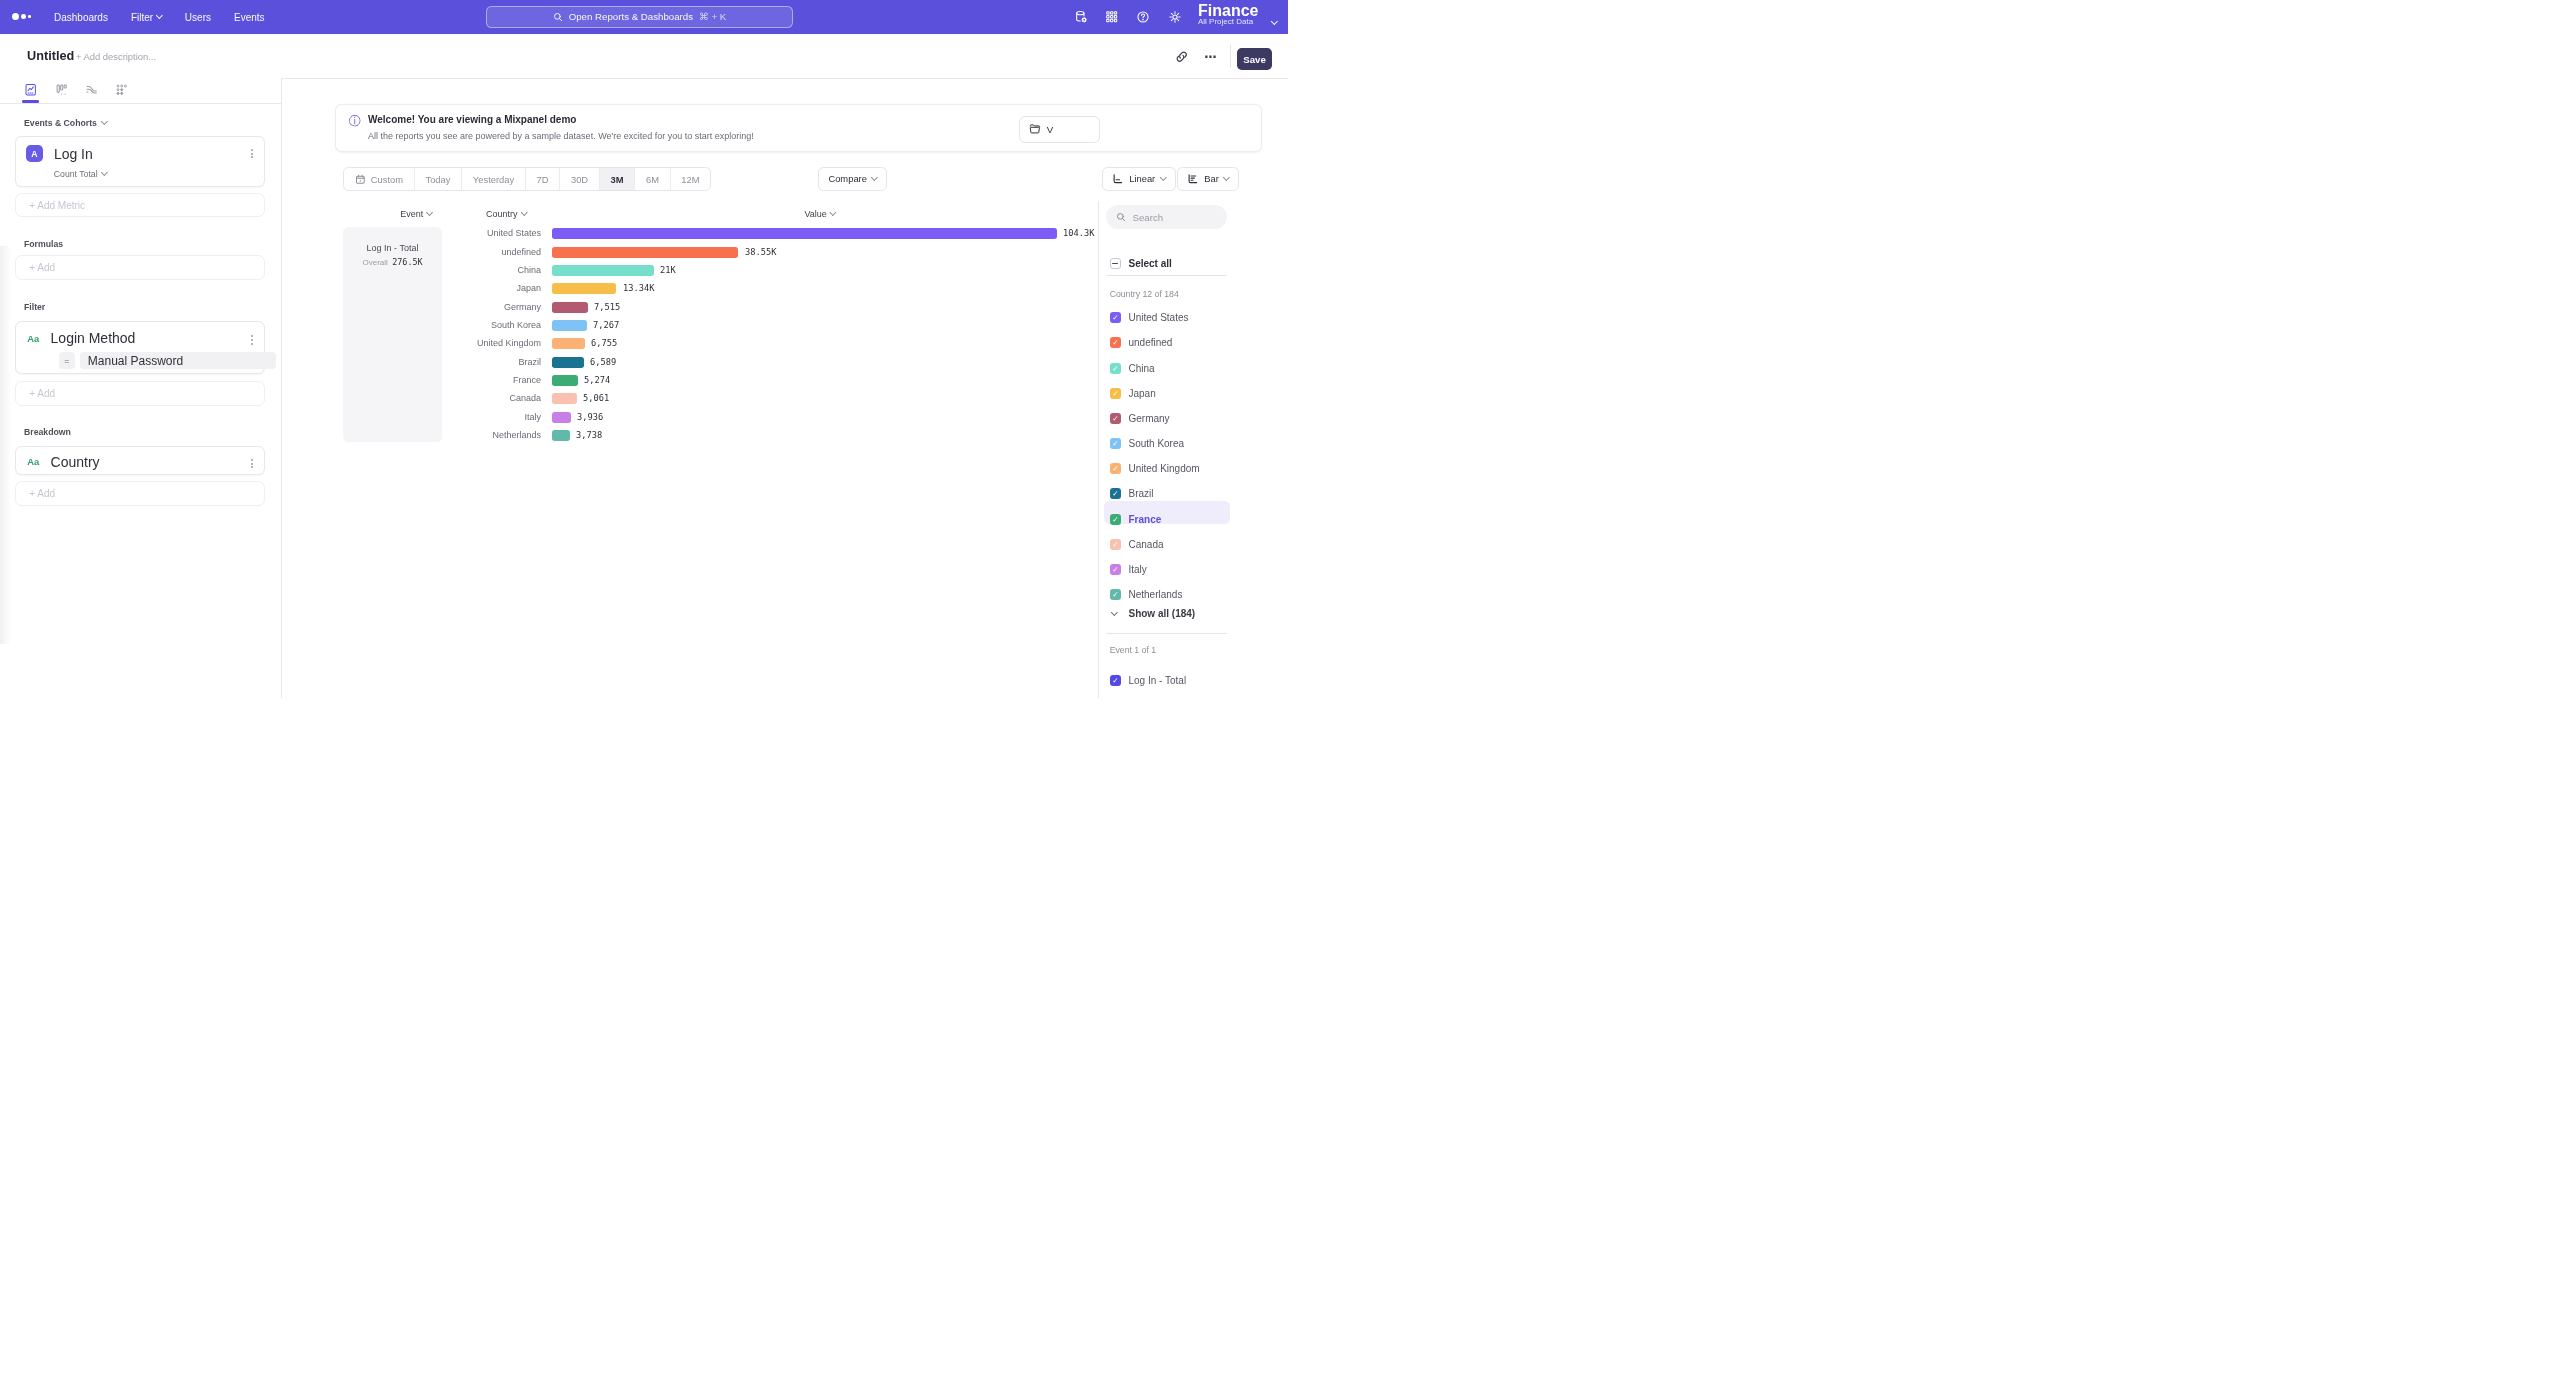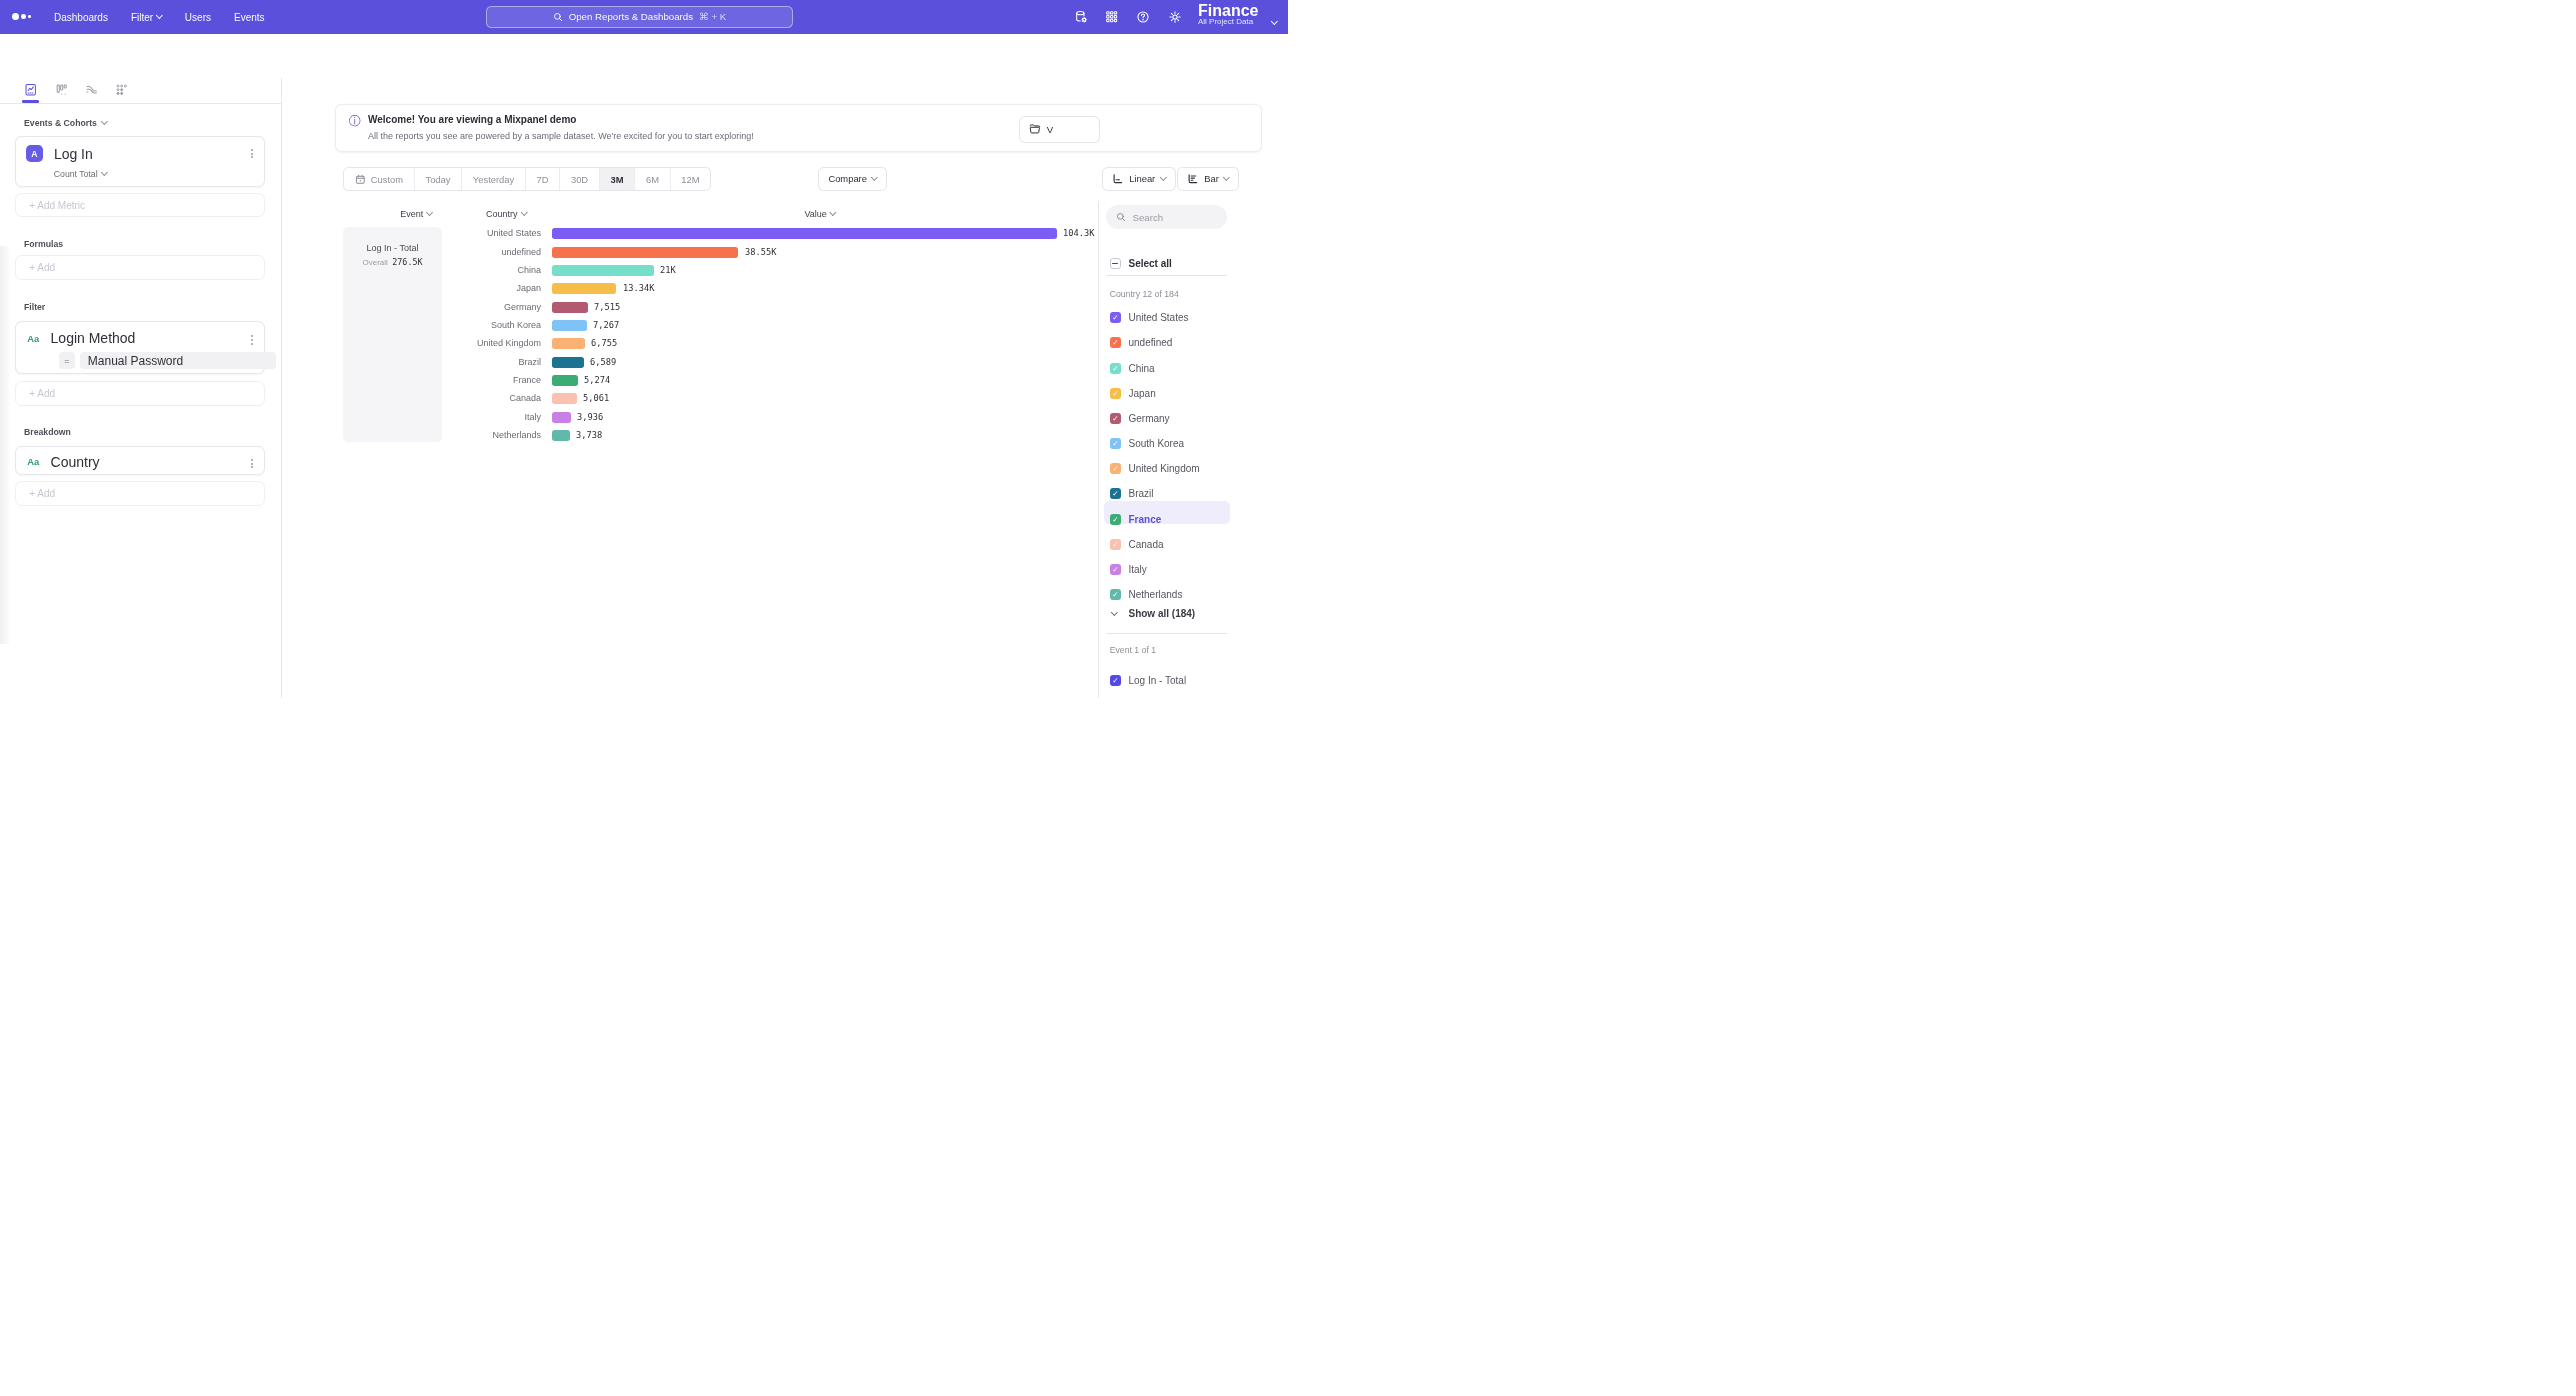--- a/index.html
+++ b/index.html
@@ -177,20 +177,33 @@
           <path d="M10 2.6v2.2M10 15.2v2.2M2.6 10h2.2M15.2 10h2.2M4.8 4.8l1.5 1.5M13.7 13.7l1.5 1.5M15.2 4.8l-1.5 1.5M6.3 13.7l-1.5 1.5"></path>
         </svg>
     </div>
     <div class="nav-project">
       <div class="pname">Finance</div>
       <div class="pdataset">All Project Data</div>
     </div>
     <span class="nav-caret"><span class="chev" style="color:#fff"></span></span>
   </header>
 
+  <div class="report-header">
+    <div class="rtitle">Untitled</div>
+    <div class="rdesc">+ Add description...</div>
+    <div class="hbtn" style="left:1174px; top:14.8px; width:16px; height:16px;">
+      <svg width="13.4" height="13.4" viewBox="0 0 18 18" fill="none" stroke="#3c3c46" stroke-width="1.6" stroke-linecap="round">
+          <path d="M7.2 10.8a3.3 3.3 0 0 1 0-4.7l2.2-2.2a3.3 3.3 0 0 1 4.7 4.7l-1.1 1.1"></path>
+          <path d="M10.8 7.2a3.3 3.3 0 0 1 0 4.7l-2.2 2.2a3.3 3.3 0 0 1-4.7-4.7l1.1-1.1"></path>
+        </svg>
+    </div>
+    <div class="hbtn" style="left:1203px; top:14.8px; width:16px; height:16px; font-size:12.7px; font-weight:700; letter-spacing:0.7px;">⋯</div>
+    <div class="vline"></div>
+    <button class="save-btn">Save</button>
+  </div>
 
   <div class="content">
 
     <aside class="sidebar">
       <div class="tabs">
         <div class="tab active" style="left:21px">
           <svg width="13.4" height="13.4" viewBox="0 0 20 20" fill="none" stroke="currentColor" stroke-width="1.5" stroke-linecap="round" stroke-linejoin="round">
               <rect x="3" y="2.2" width="14" height="15.6" rx="2"></rect>
               <polyline points="6,11.5 8.7,8 10.8,9.8 14,5.8"></polyline>
               <path d="M6 14.8h1.2M9 14.8h1.2M12 14.8h1.2"></path>

